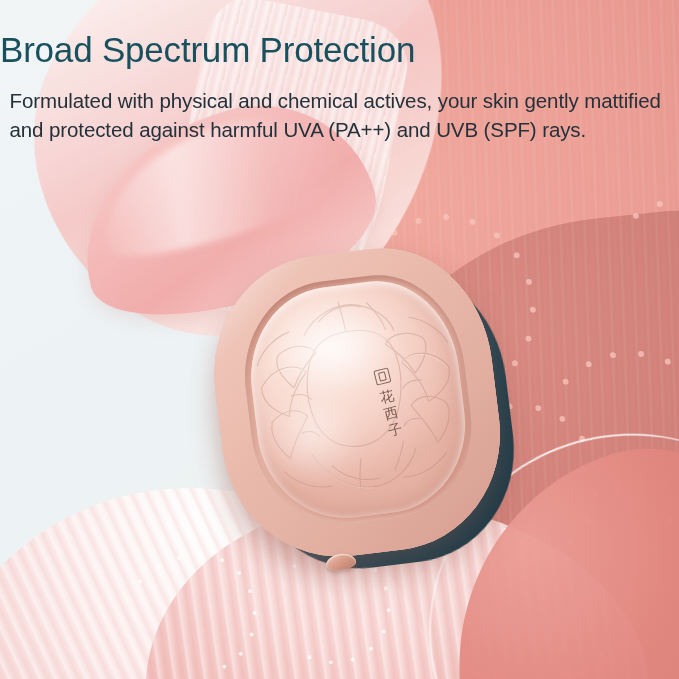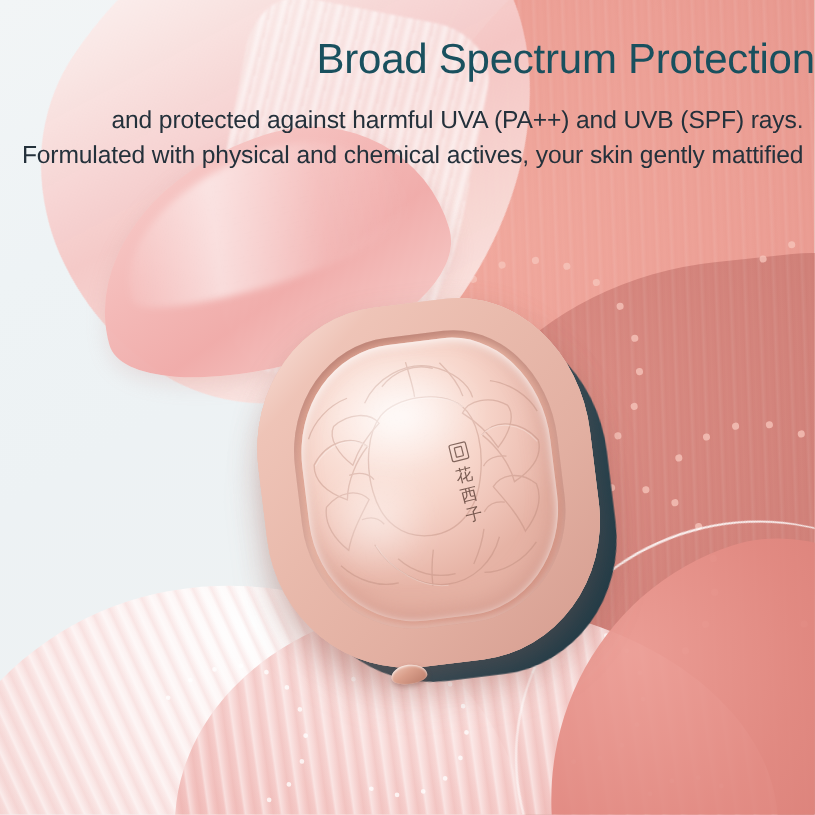--- a/index.html
+++ b/index.html
@@ -522,21 +522,21 @@
     transform: rotate(-7deg);
     box-shadow: inset 0 1px 2px rgba(255,255,255,0.8), 0 2px 4px rgba(120,70,60,0.35);
   }
 
   
   .text-block {
     position: absolute;
     left: 0;
     right: 0;
     top: 28px;
-    text-align: right;
+    text-align: left;
     z-index: 20;
   }
   .headline {
     margin: 0;
     font-family: "Liberation Sans", sans-serif;
     font-size: 35px;
     font-weight: 400;
     letter-spacing: -0.2px;
     color: #19505e;
     line-height: 44px;
@@ -747,18 +747,18 @@
         </div>
       </div>
     </div>
 
     <div class="clasp"></div>
   </div>
 
   <div class="text-block">
     <h1 class="headline">Broad Spectrum Protection</h1>
     <p class="subcopy">
+      <span>Formulated with physical and chemical actives, your skin gently mattified</span>
       <span>and protected against harmful UVA (PA++) and UVB (SPF) rays.</span>
-      <span>Formulated with physical and chemical actives, your skin gently mattified</span>
     </p>
   </div>
 
 </div>
 
 </body></html>

